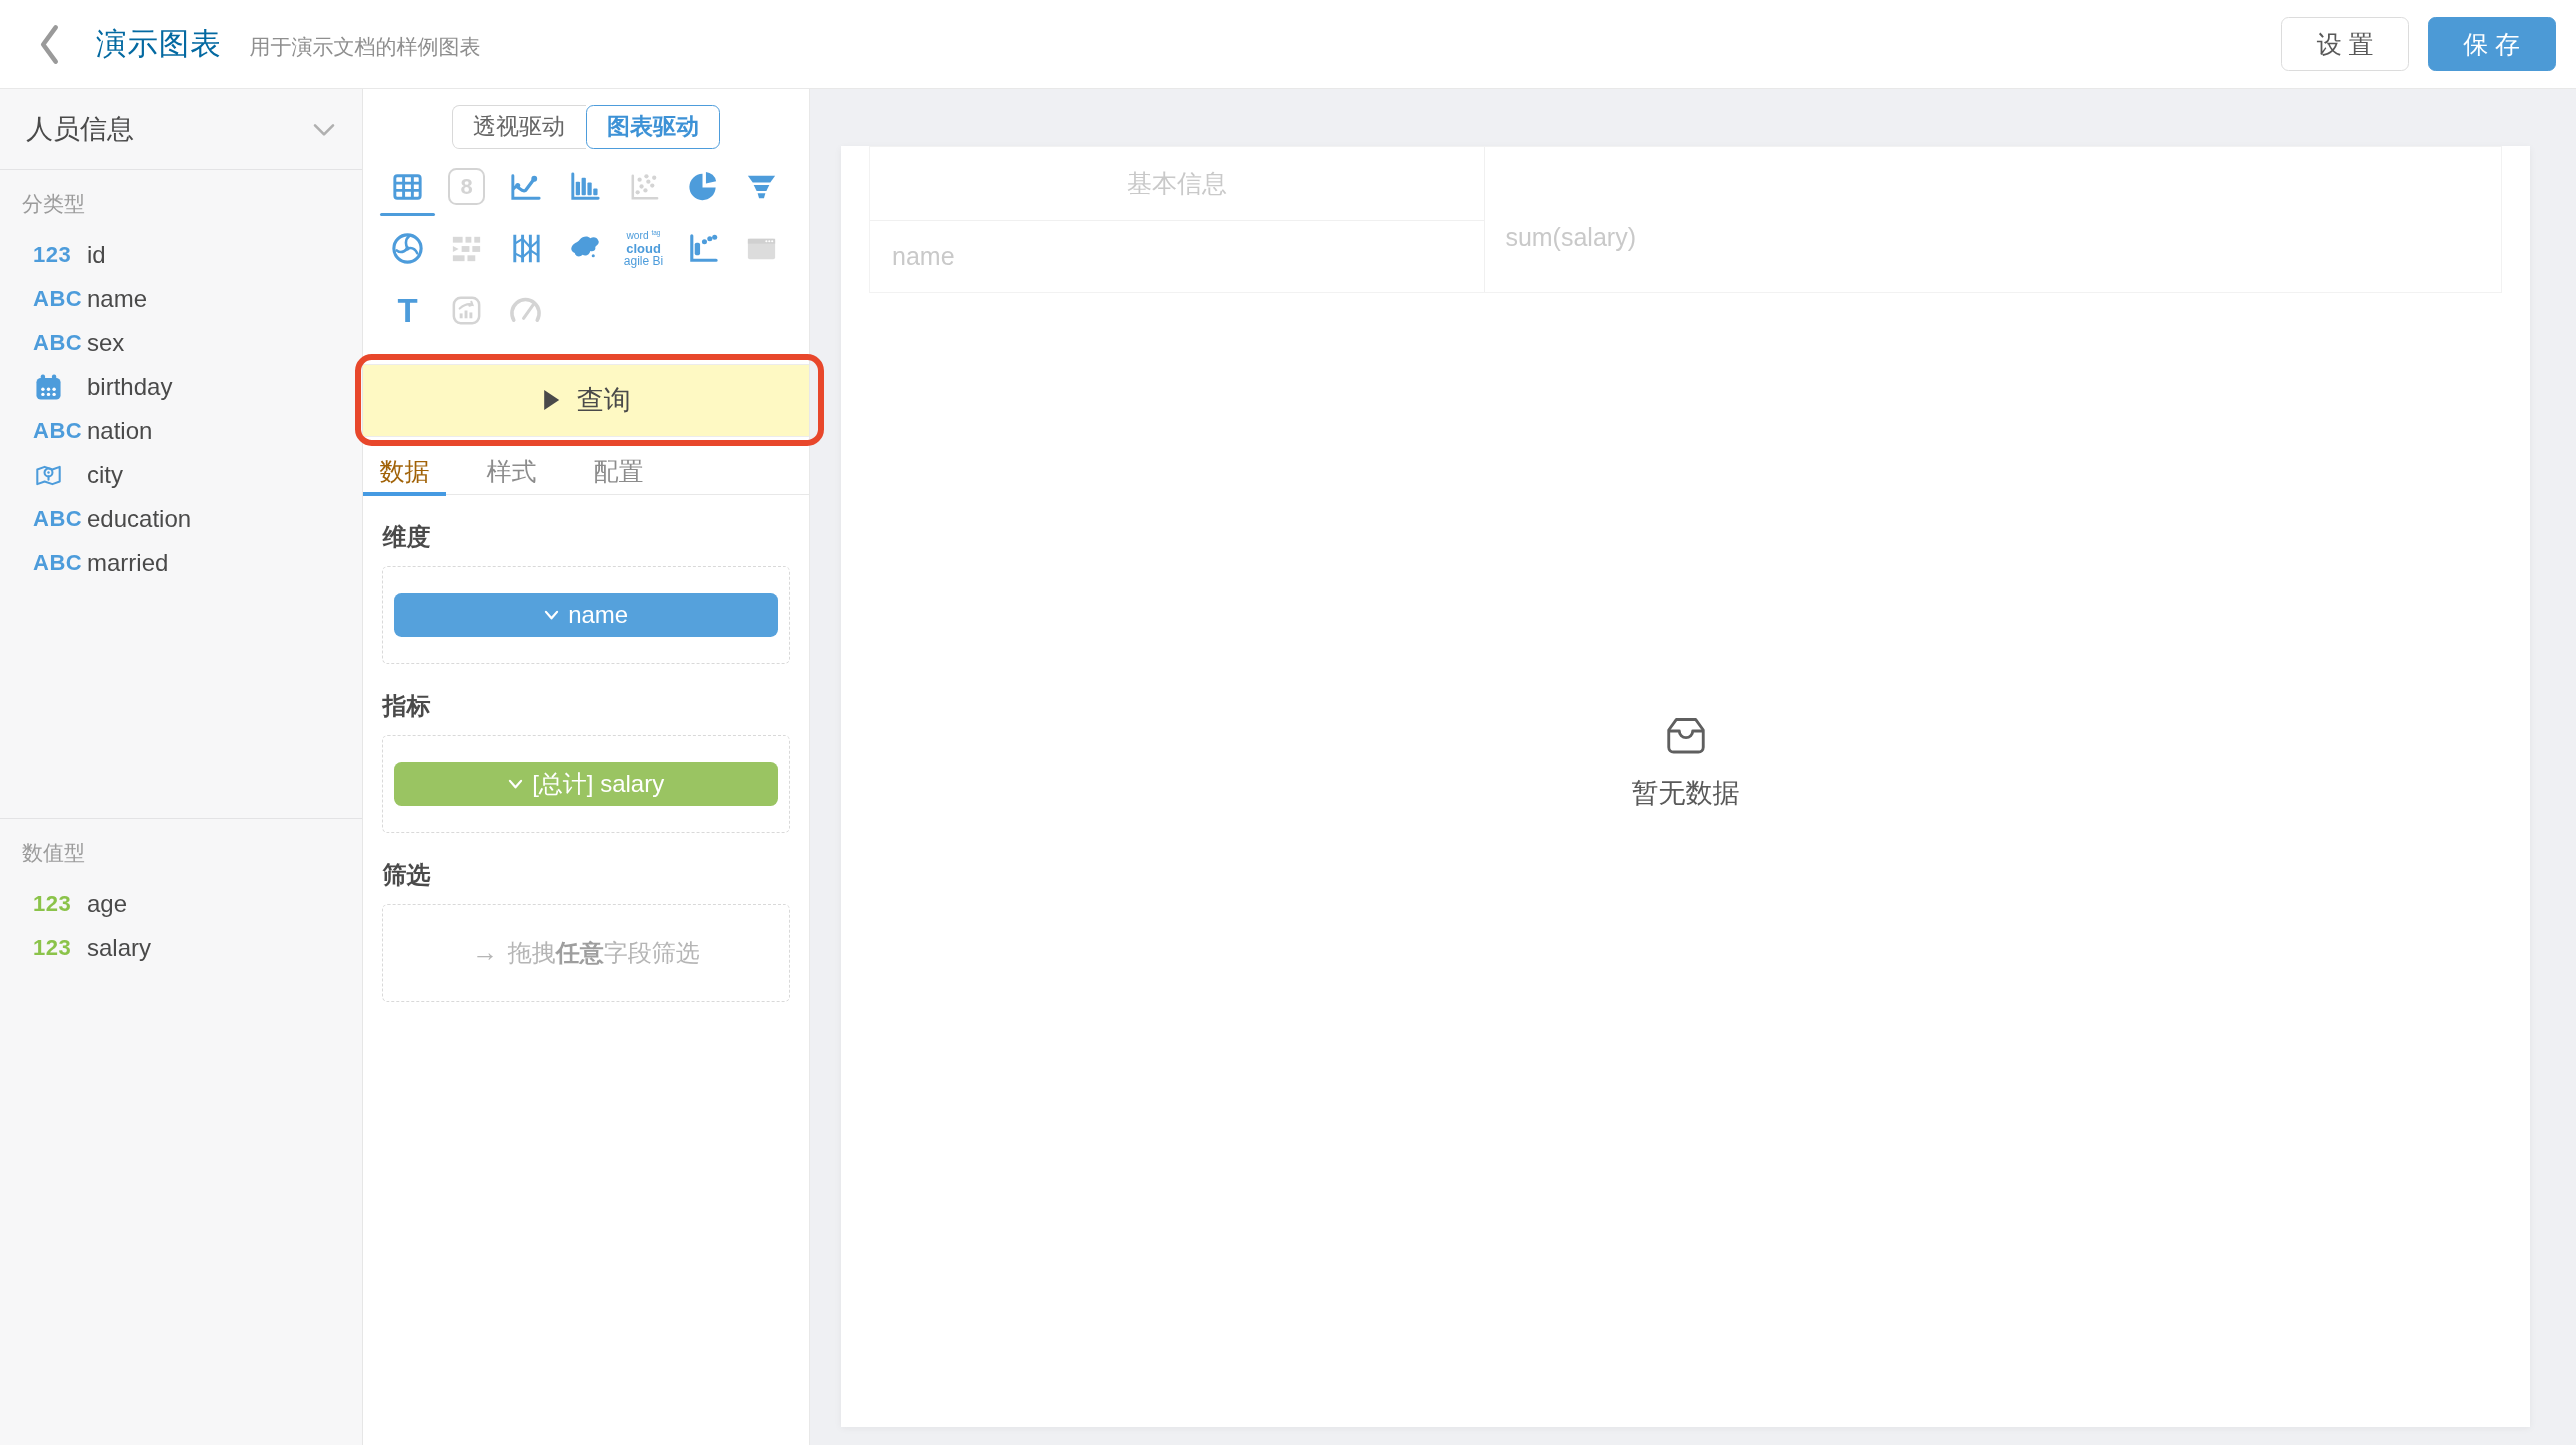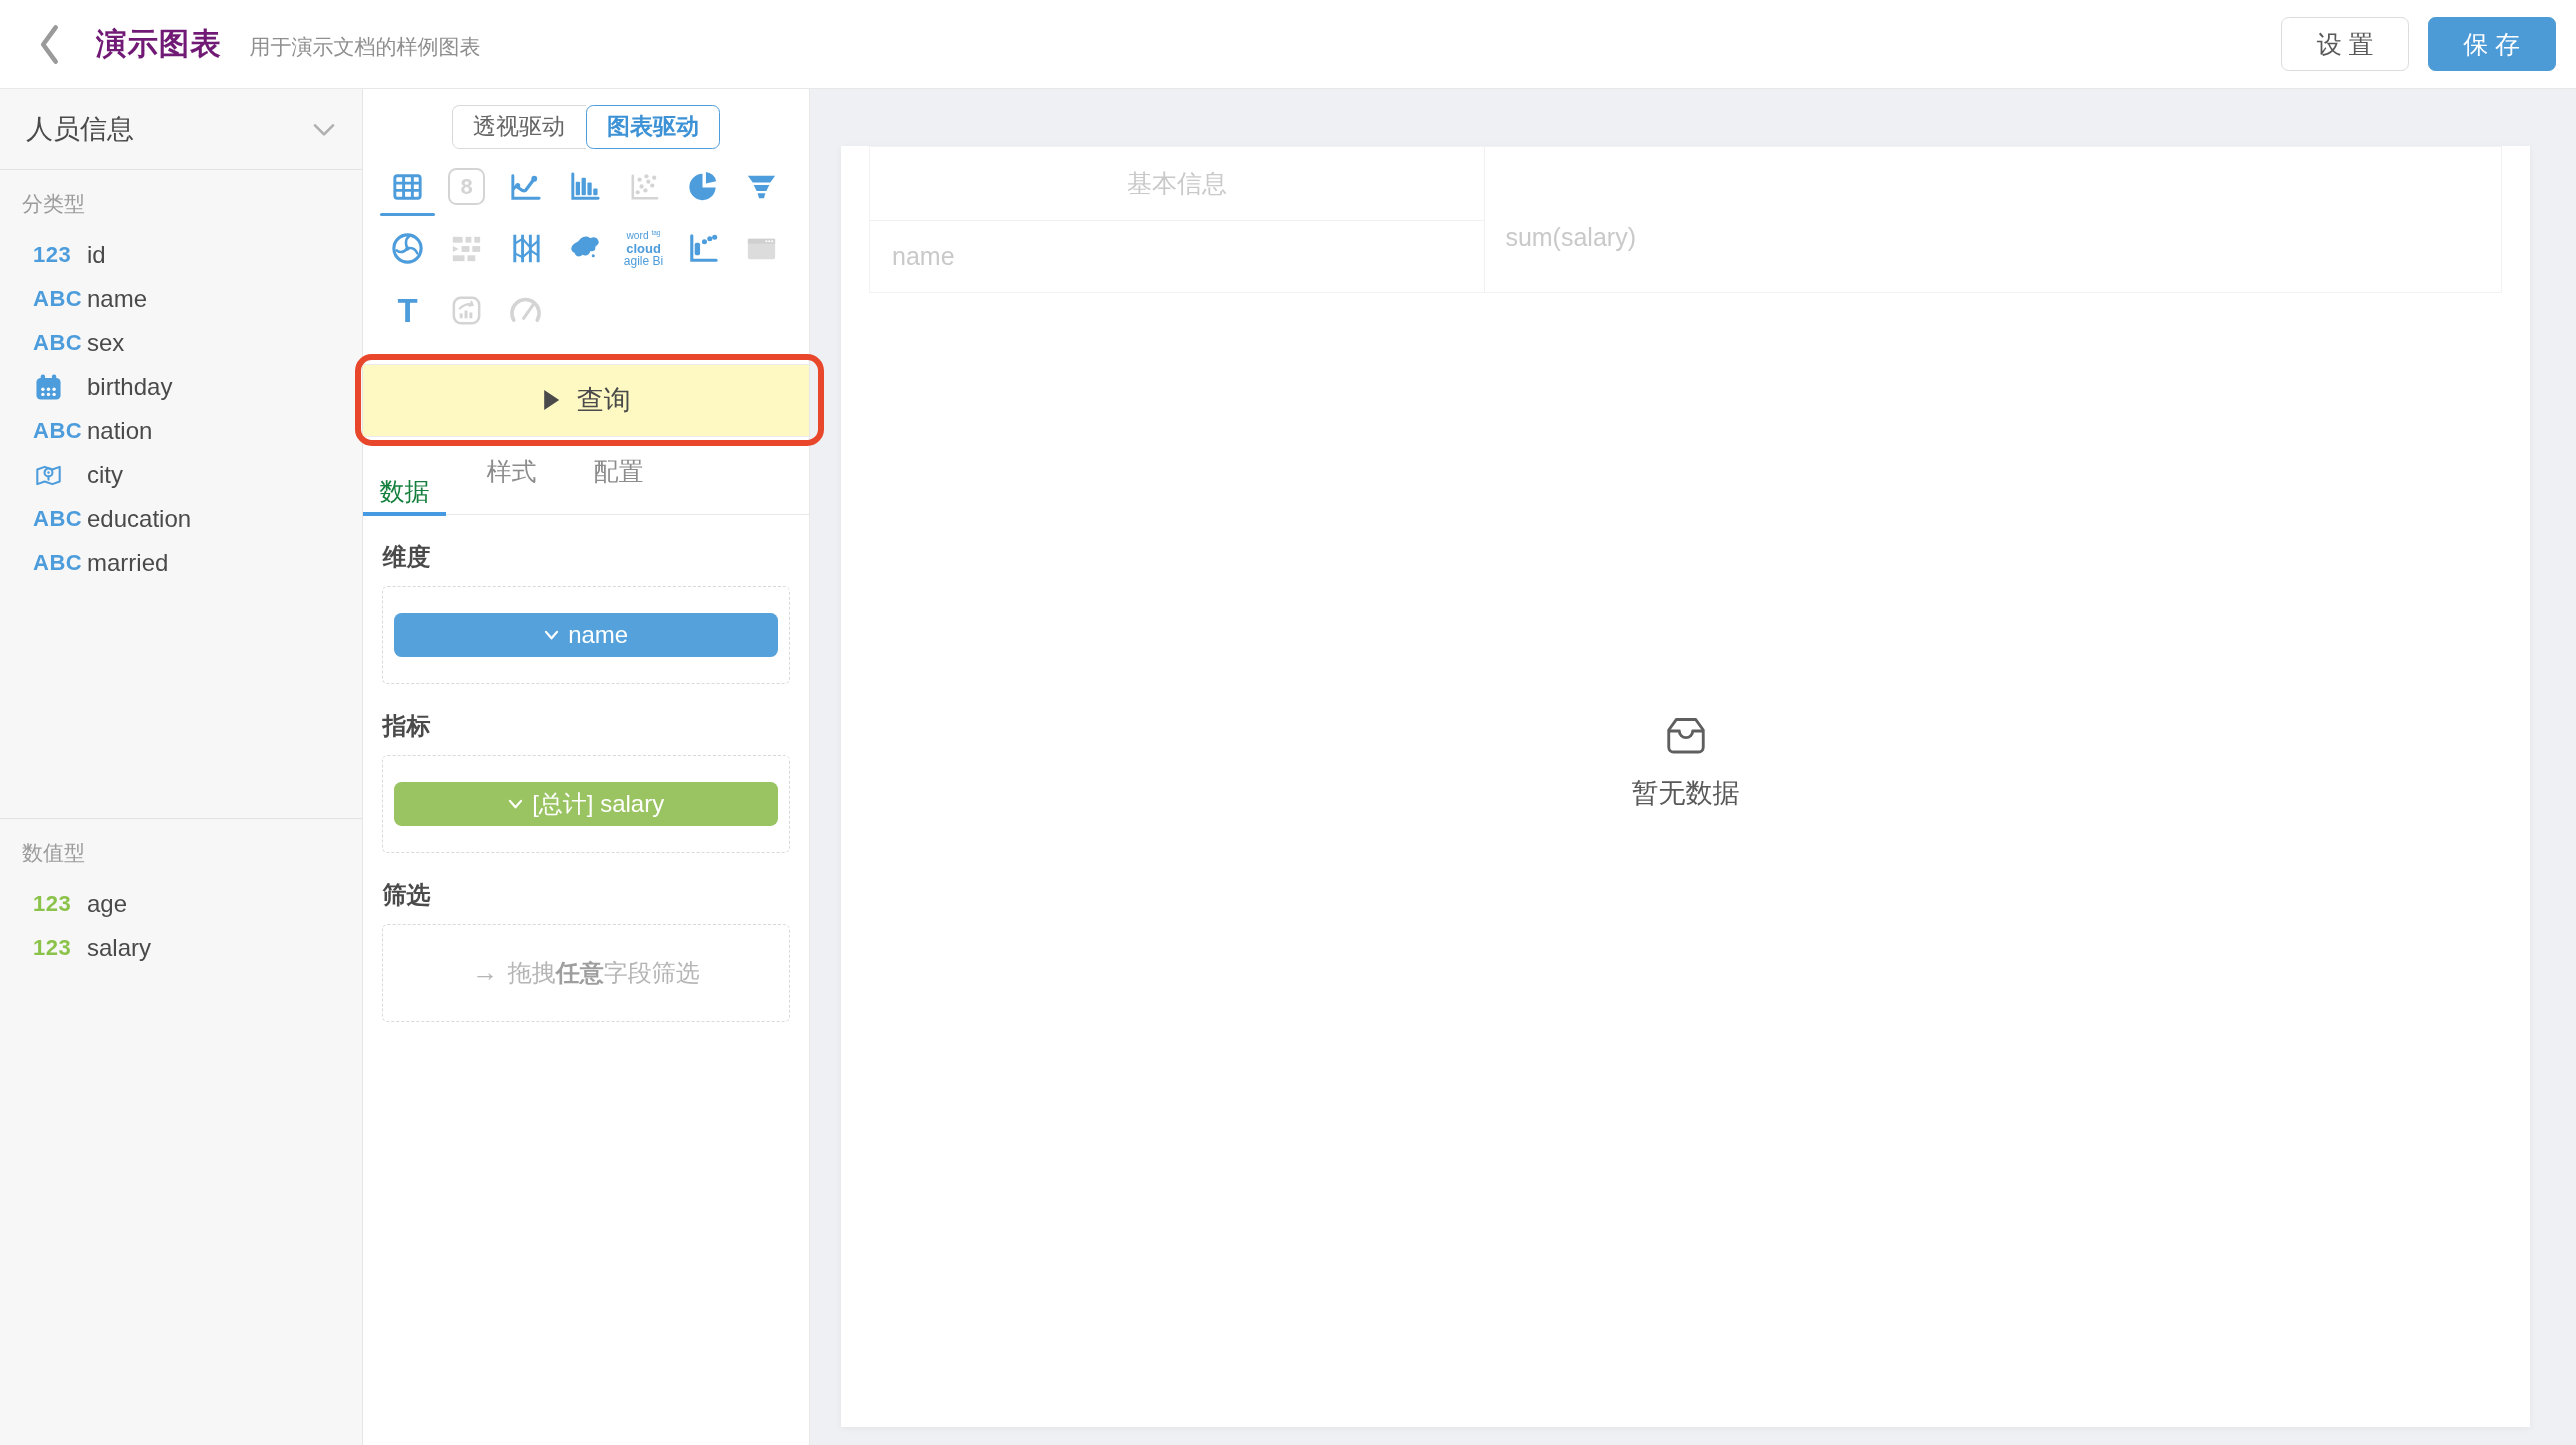--- a/index.html
+++ b/index.html
@@ -3,21 +3,21 @@
 <meta charset="utf-8">
 <style>
   * { margin:0; padding:0; box-sizing:border-box; }
   html,body { width:2576px; height:1445px; overflow:hidden;
     font-family:"Liberation Sans", sans-serif; background:#fff; color:#4a4a4a; }
 
   
   .topbar { height:89px; display:flex; align-items:center; padding:0 20.4px 0 28px;
     background:#fff; border-bottom:1.9px solid #e8e8e8; }
   .back-btn { width:44px; height:44px; display:flex; align-items:center; justify-content:center; cursor:pointer; }
-  .page-title { font-size:30.5px; font-weight:700; color:#701a75; margin-left:24px; letter-spacing:0.9px; }
+  .page-title { font-size:30.5px; font-weight:400; color:#0369a1; margin-left:24px; letter-spacing:0.9px; }
   .page-subtitle { font-size:21px; color:#8f8f8f; margin-left:28px; margin-top:5.6px; }
   .topbar-spacer { flex:1; }
   .btn { height:54px; min-width:128px; border-radius:7.4px; display:flex; align-items:center;
     justify-content:center; font-size:25px; cursor:pointer; }
   .btn-plain { background:#fff; border:1.9px solid #dcdcdc; color:#595959; }
   .btn-primary { background:#4c9ad6; border:1.9px solid #4c9ad6; color:#fff; margin-left:18.5px; }
 
   
   .body { display:flex; height:1356px; }
 
@@ -60,21 +60,21 @@
   .query-wrap { position:relative; margin-top:15px; }
   .query-btn { height:73px; background:#fef9c3; border-top:1.9px solid #ececec; border-bottom:1.9px solid #ececec;
     display:flex; align-items:center; justify-content:center; cursor:pointer; }
   .query-label { font-size:27px; color:#4a4a4a; margin-left:15px; }
   .annotation { position:absolute; left:-8.3px; right:-15px; top:-9.3px; bottom:-9.3px;
     border:6.5px solid #e8472b; border-radius:16.7px; pointer-events:none; z-index:6; }
 
   .tabs { display:flex; border-bottom:1.9px solid #e8e8e8; padding-top:13px; }
   .tab { width:83px; margin-right:24px; height:44px; display:flex; align-items:center; justify-content:center;
     font-size:25px; color:#8c8c8c; cursor:pointer; position:relative; }
-  .tab.active { color:#15803d;margin-top:20px; }
+  .tab.active { color:#a16207; }
   .tab.active::after { content:""; position:absolute; left:0; right:0; bottom:-1.9px; height:3.7px; background:#459ae2; }
 
   .panel-content { padding:0 19.4px; }
   .group-label { margin-top:26px; font-size:24px; font-weight:700; color:#4a4a4a; }
   .dropzone { margin-top:13px; border:1.9px dashed #d9d9d9; border-radius:5.6px; padding:26px 11px; }
   .pill { height:44px; border-radius:7.4px; display:flex; align-items:center; justify-content:center;
     color:#fff; font-size:24px; cursor:pointer; }
   .pill.blue { background:#55a1dc; }
   .pill.green { background:#9ac462; }
   .pill .chev { margin-right:9.3px; display:flex; }

